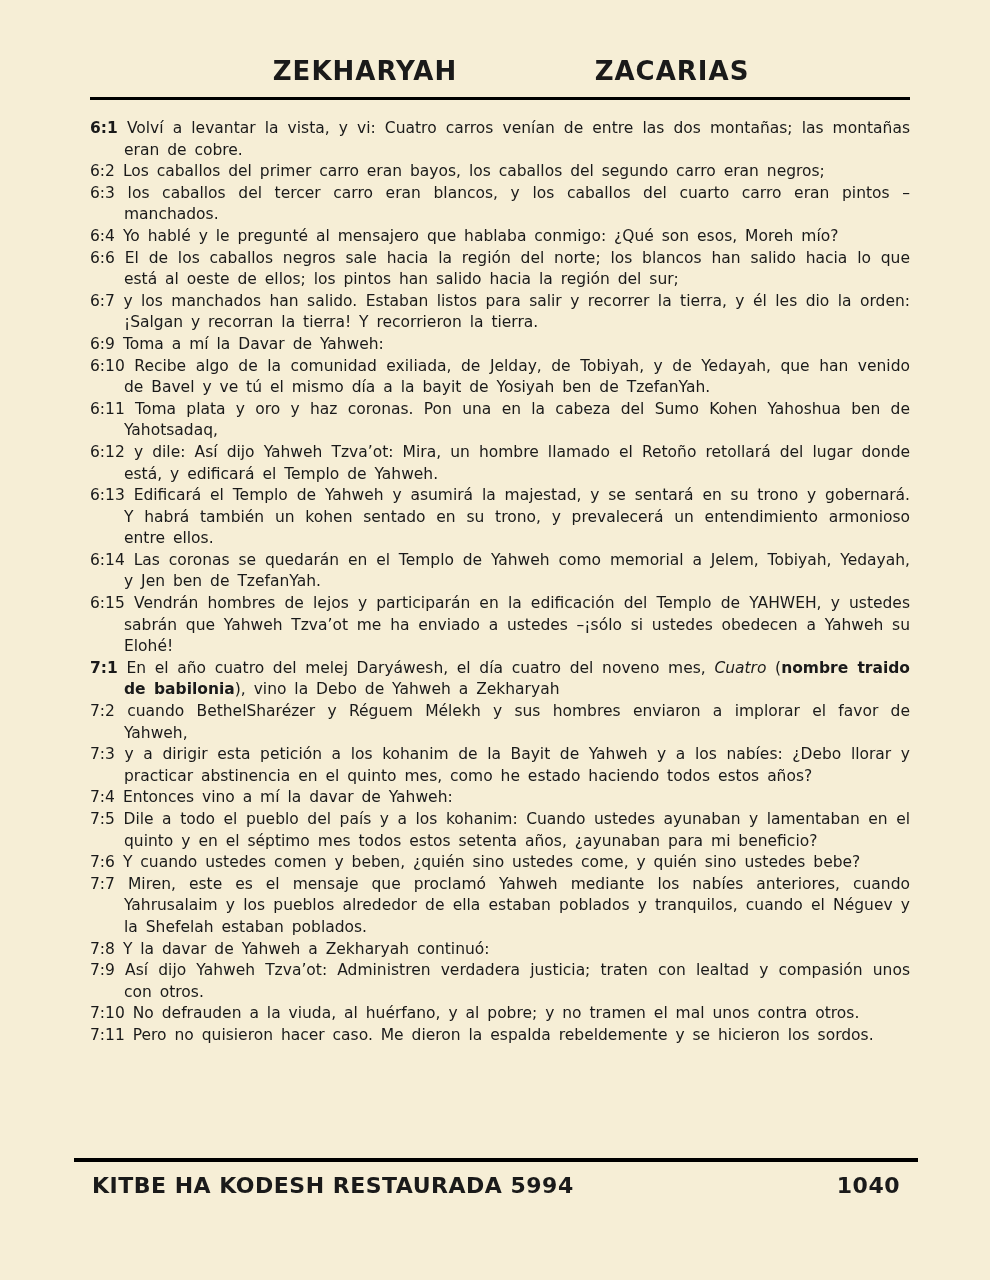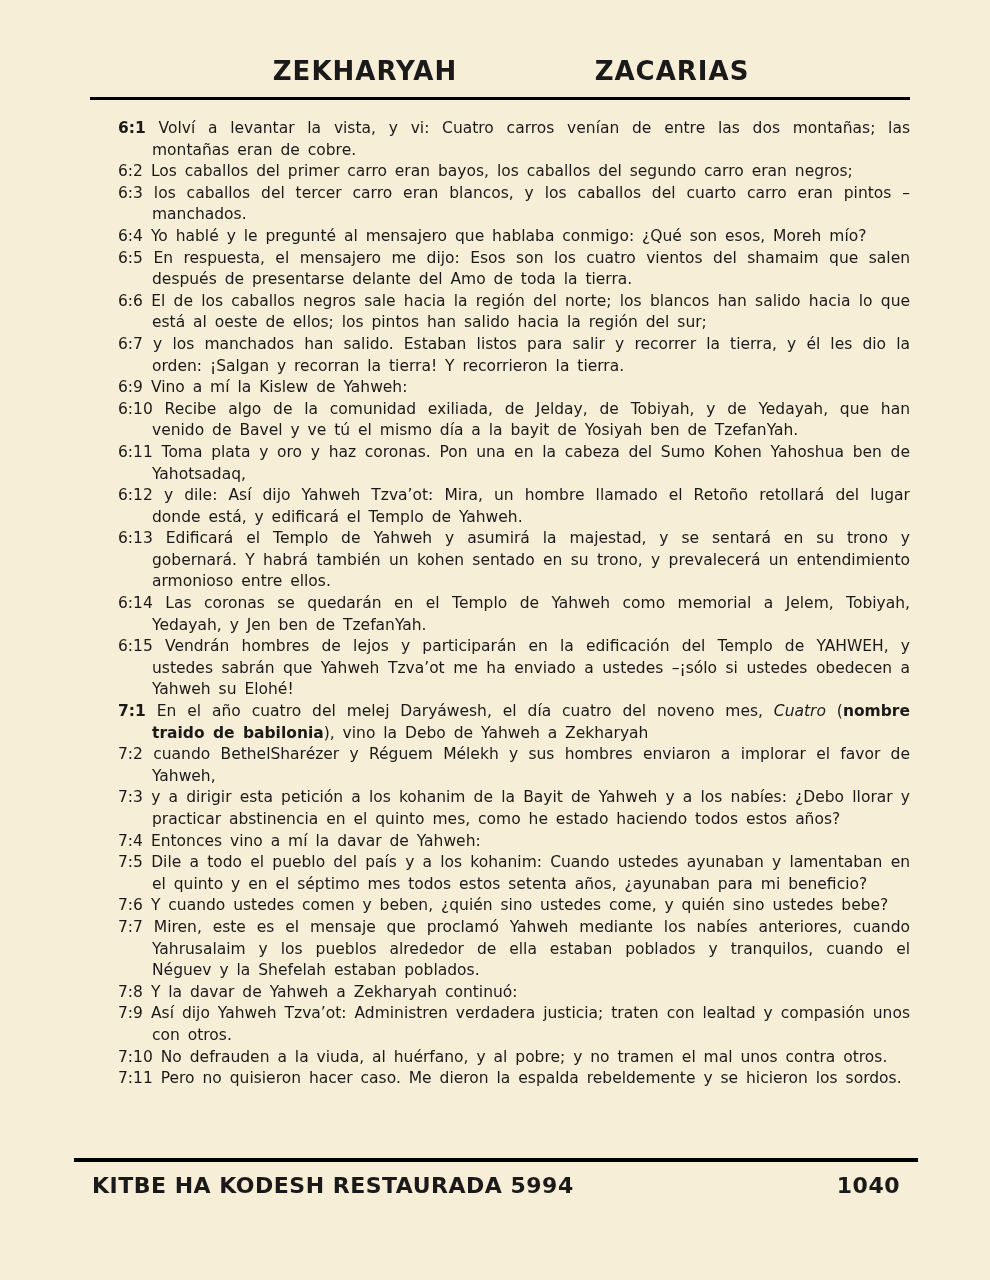--- a/index.html
+++ b/index.html
@@ -46,21 +46,20 @@
   .top-rule {
     position: absolute;
     left: 0; right: 0;
     top: 97px;
     height: 3px;
   }
   .verses {
     margin-top: 18px;
     height: 1036px;
     overflow: hidden;
-    margin-left: 28px;
   }
   .verse {
     margin: 0;
     padding-left: 34px;
     text-indent: -34px;
     text-align: justify;
     font-size: 15.5px;
     line-height: 21.6px;
     word-spacing: 3px;
   }
@@ -95,24 +94,23 @@
       <div class="title title-left">ZEKHARYAH</div>
       <div class="title title-right">ZACARIAS</div>
       <div class="rule top-rule"></div>
     </div>
 
     <main class="verses" id="verses">
         <p class="verse"><span class="vnum bold">6:1</span> <span>Volví a levantar la vista, y vi: Cuatro carros venían de entre las dos montañas; las montañas eran de cobre.</span></p>
         <p class="verse"><span class="vnum">6:2</span> <span>Los caballos del primer carro eran bayos, los caballos del segundo carro eran negros;</span></p>
         <p class="verse"><span class="vnum">6:3</span> <span>los caballos del tercer carro eran blancos, y los caballos del cuarto carro eran pintos – manchados.</span></p>
         <p class="verse"><span class="vnum">6:4</span> <span>Yo hablé y le pregunté al mensajero que hablaba conmigo: ¿Qué son esos, Moreh mío?</span></p>
-        <p class="verse"><span class="vnum">6:5</span> <span>En respuesta, el mensajero me dijo: Esos son los cuatro vientos del shamaim que salen después de presentarse delante del Amo de toda la tierra.</span></p>
         <p class="verse"><span class="vnum">6:6</span> <span>El de los caballos negros sale hacia la región del norte; los blancos han salido hacia lo que está al oeste de ellos; los pintos han salido hacia la región del sur;</span></p>
         <p class="verse"><span class="vnum">6:7</span> <span>y los manchados han salido. Estaban listos para salir y recorrer la tierra, y él les dio la orden: ¡Salgan y recorran la tierra! Y recorrieron la tierra.</span></p>
-        <p class="verse"><span class="vnum">6:9</span> <span>Vino a mí la Kislew de Yahweh:</span></p>
+        <p class="verse"><span class="vnum">6:9</span> <span>Toma a mí la Davar de Yahweh:</span></p>
         <p class="verse"><span class="vnum">6:10</span> <span>Recibe algo de la comunidad exiliada, de Jelday, de Tobiyah, y de Yedayah, que han venido de Bavel y ve tú el mismo día a la bayit de Yosiyah ben de TzefanYah.</span></p>
         <p class="verse"><span class="vnum">6:11</span> <span>Toma plata y oro y haz coronas. Pon una en la cabeza del Sumo Kohen Yahoshua ben de Yahotsadaq,</span></p>
         <p class="verse"><span class="vnum">6:12</span> <span>y dile: Así dijo Yahweh Tzva’ot: Mira, un hombre llamado el Retoño retollará del lugar donde está, y edificará el Templo de Yahweh.</span></p>
         <p class="verse"><span class="vnum">6:13</span> <span>Edificará el Templo de Yahweh y asumirá la majestad, y se sentará en su trono y gobernará. Y habrá también un kohen sentado en su trono, y prevalecerá un entendimiento armonioso entre ellos.</span></p>
         <p class="verse"><span class="vnum">6:14</span> <span>Las coronas se quedarán en el Templo de Yahweh como memorial a Jelem, Tobiyah, Yedayah, y Jen ben de TzefanYah.</span></p>
         <p class="verse"><span class="vnum">6:15</span> <span>Vendrán hombres de lejos y participarán en la edificación del Templo de YAHWEH, y ustedes sabrán que Yahweh Tzva’ot  me ha enviado a ustedes –¡sólo si ustedes obedecen a Yahweh su Elohé!</span></p>
         <p class="verse"><span class="vnum bold">7:1</span> <span>En el año cuatro del melej Daryáwesh, el día cuatro del noveno mes, </span><span class="italic">Cuatro</span><span> (</span><span class="bold">nombre traido de babilonia</span><span>), vino la Debo de Yahweh a Zekharyah</span></p>
         <p class="verse"><span class="vnum">7:2</span> <span>cuando BethelSharézer y Réguem Mélekh y sus hombres enviaron a implorar el favor de Yahweh,</span></p>
         <p class="verse"><span class="vnum">7:3</span> <span>y a dirigir esta petición a los kohanim de la Bayit de Yahweh y a los nabíes: ¿Debo llorar y practicar abstinencia en el quinto mes, como he estado haciendo todos estos años?</span></p>
         <p class="verse"><span class="vnum">7:4</span> <span>Entonces vino a mí la davar de Yahweh:</span></p>

